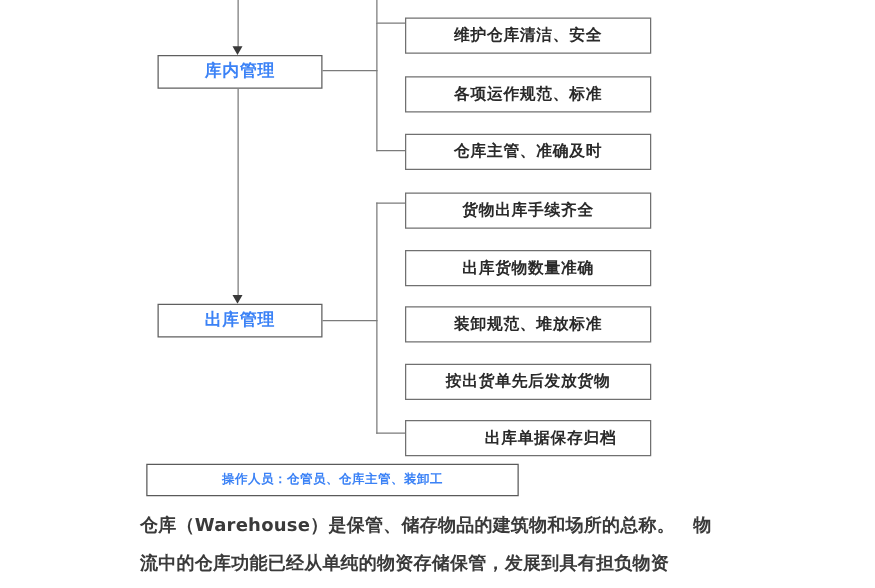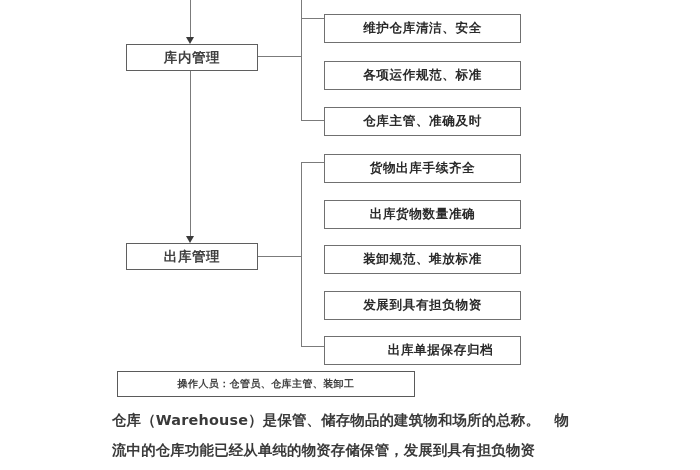--- a/index.html
+++ b/index.html
@@ -27,21 +27,21 @@
 
   
   .box {
     position: absolute;
     box-sizing: border-box;
     border: 1.3px solid #6e6e6e;
     background: #ffffff;
     display: flex;
     align-items: center;
     justify-content: center;
-    color: #404040;
+    color: #3b82f6;
     letter-spacing: 0.6px;
     font-weight: 700;
     text-align: center;
     line-height: 1;
     filter: blur(0.18px);
   }
 
   
   .stage-box {
     width: 132px;
@@ -139,21 +139,21 @@
 
   <div class="ln v" style="left:301px; top:162px; height:185px;"></div>
 
   <div class="ln h" style="left:301px; top:162px; width:24px;"></div>
 
   <div class="ln h" style="left:301px; top:346px; width:24px;"></div>
 
   <div class="box detail-box" style="top:154px;">货物出库手续齐全</div>
   <div class="box detail-box" style="top:200px;">出库货物数量准确</div>
   <div class="box detail-box" style="top:245px;">装卸规范、堆放标准</div>
-  <div class="box detail-box" style="top:291px;">发展到具有担负物资</div>
+  <div class="box detail-box" style="top:291px;">按出货单先后发放货物</div>
   <div class="box detail-box" style="top:336px;padding-left:36px;">出库单据保存归档</div>
 
   <div class="box personnel-box">操作人员：仓管员、仓库主管、装卸工</div>
 
 </div>
 
 <div class="body-text l1">仓库（Warehouse）是保管、储存物品的建筑物和场所的总称。　物</div>
 <div class="body-text l2">流中的仓库功能已经从单纯的物资存储保管，发展到具有担负物资</div>
 
 </body></html>

